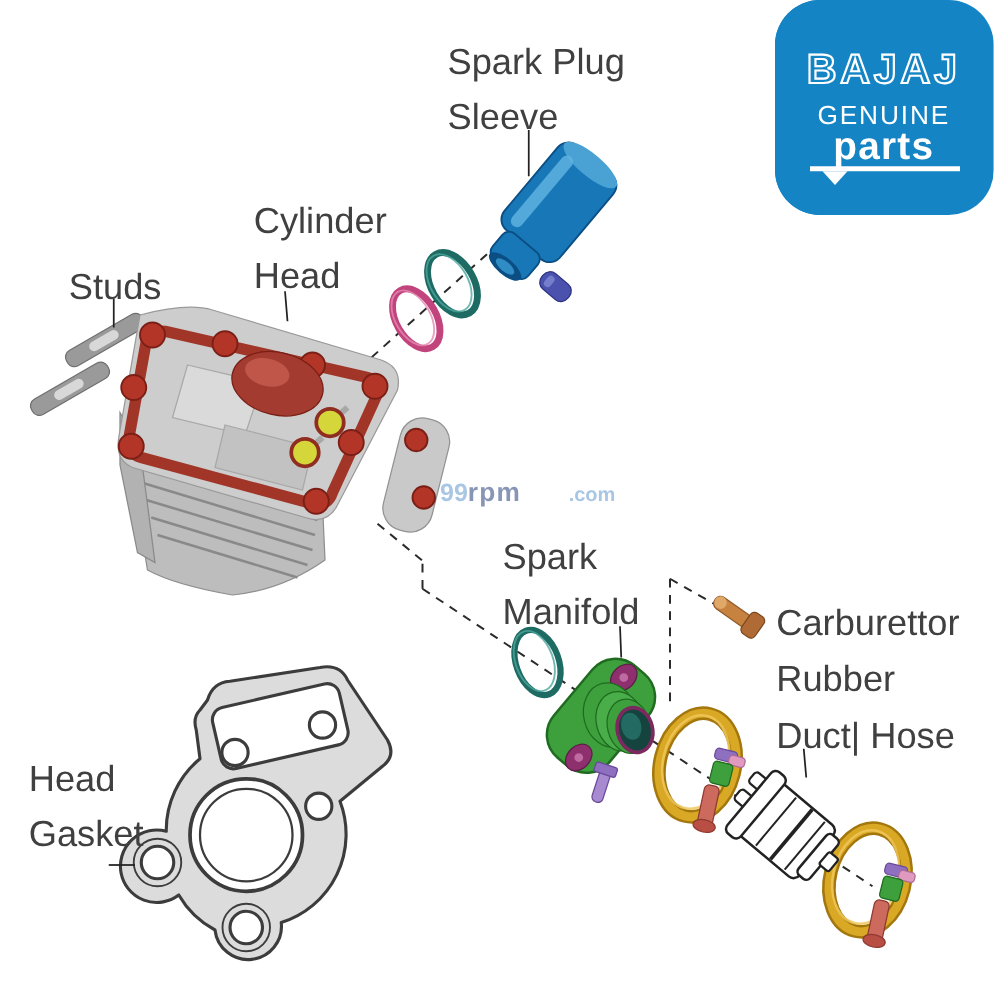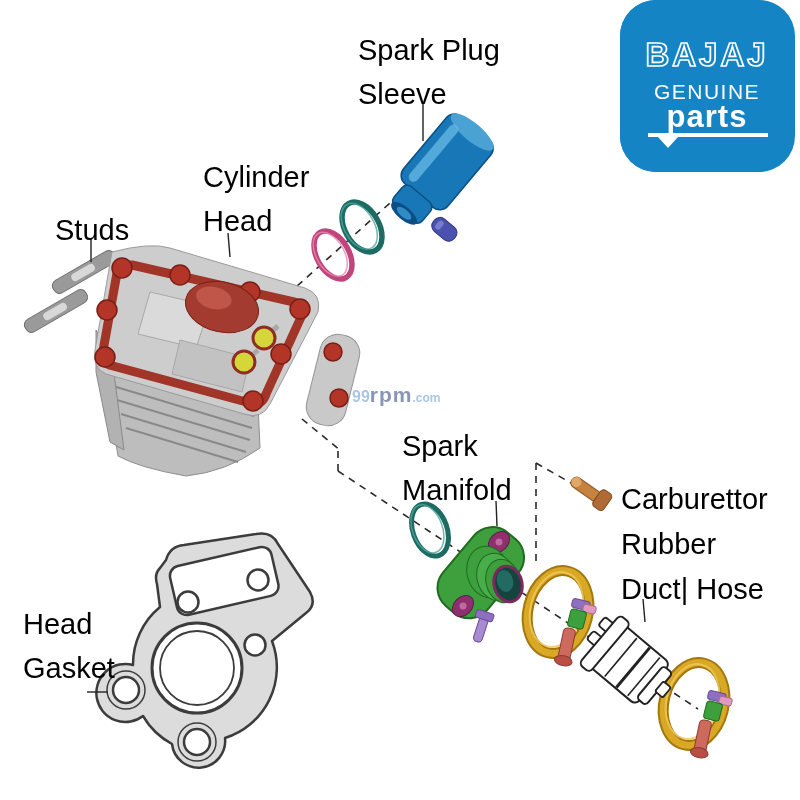--- a/index.html
+++ b/index.html
@@ -1,26 +1,26 @@
 <!DOCTYPE html>
 <html><head>
 <meta charset="utf-8">
 <style>
   * { margin:0; padding:0; box-sizing:border-box; }
   html,body { width:800px; height:800px; }
   body { font-family:"Liberation Sans", sans-serif; background:#ffffff; overflow:hidden; }
   #stage { position:relative; width:800px; height:800px; background:#ffffff; }
   #diagram { position:absolute; left:0; top:0; }
 
-  .label { position:absolute; color:#000000; font-size:29px; line-height:44px; letter-spacing:0; white-space:nowrap; }
+  .label { position:absolute; color:#404040; font-size:29px; line-height:44px; letter-spacing:0; white-space:nowrap; }
 
   .watermark { position:absolute; left:352px; top:383px; display:flex; align-items:baseline; }
-  .watermark .wm-num { color:#a9c6e4; font-size:16px; font-weight:bold; }
+  .watermark .wm-num { color:#a9c6e4; font-size:20px; font-weight:bold; }
   .watermark .wm-rpm { color:#8895b5; font-size:21px; font-weight:bold; letter-spacing:1px; }
-  .watermark .wm-com { color:#a9c6e4; font-size:12px; font-weight:bold; }
+  .watermark .wm-com { color:#a9c6e4; font-size:16px; font-weight:bold;margin-left:38px; }
 
   .logo { position:absolute; left:620px; top:0px; width:169px; height:172px;
           background:#1484c4; border-radius:36px; }
 </style>
 </head>
 <body>
 
 <div id="stage">
 
   <svg id="diagram" width="800" height="800" viewBox="0 0 800 800">

